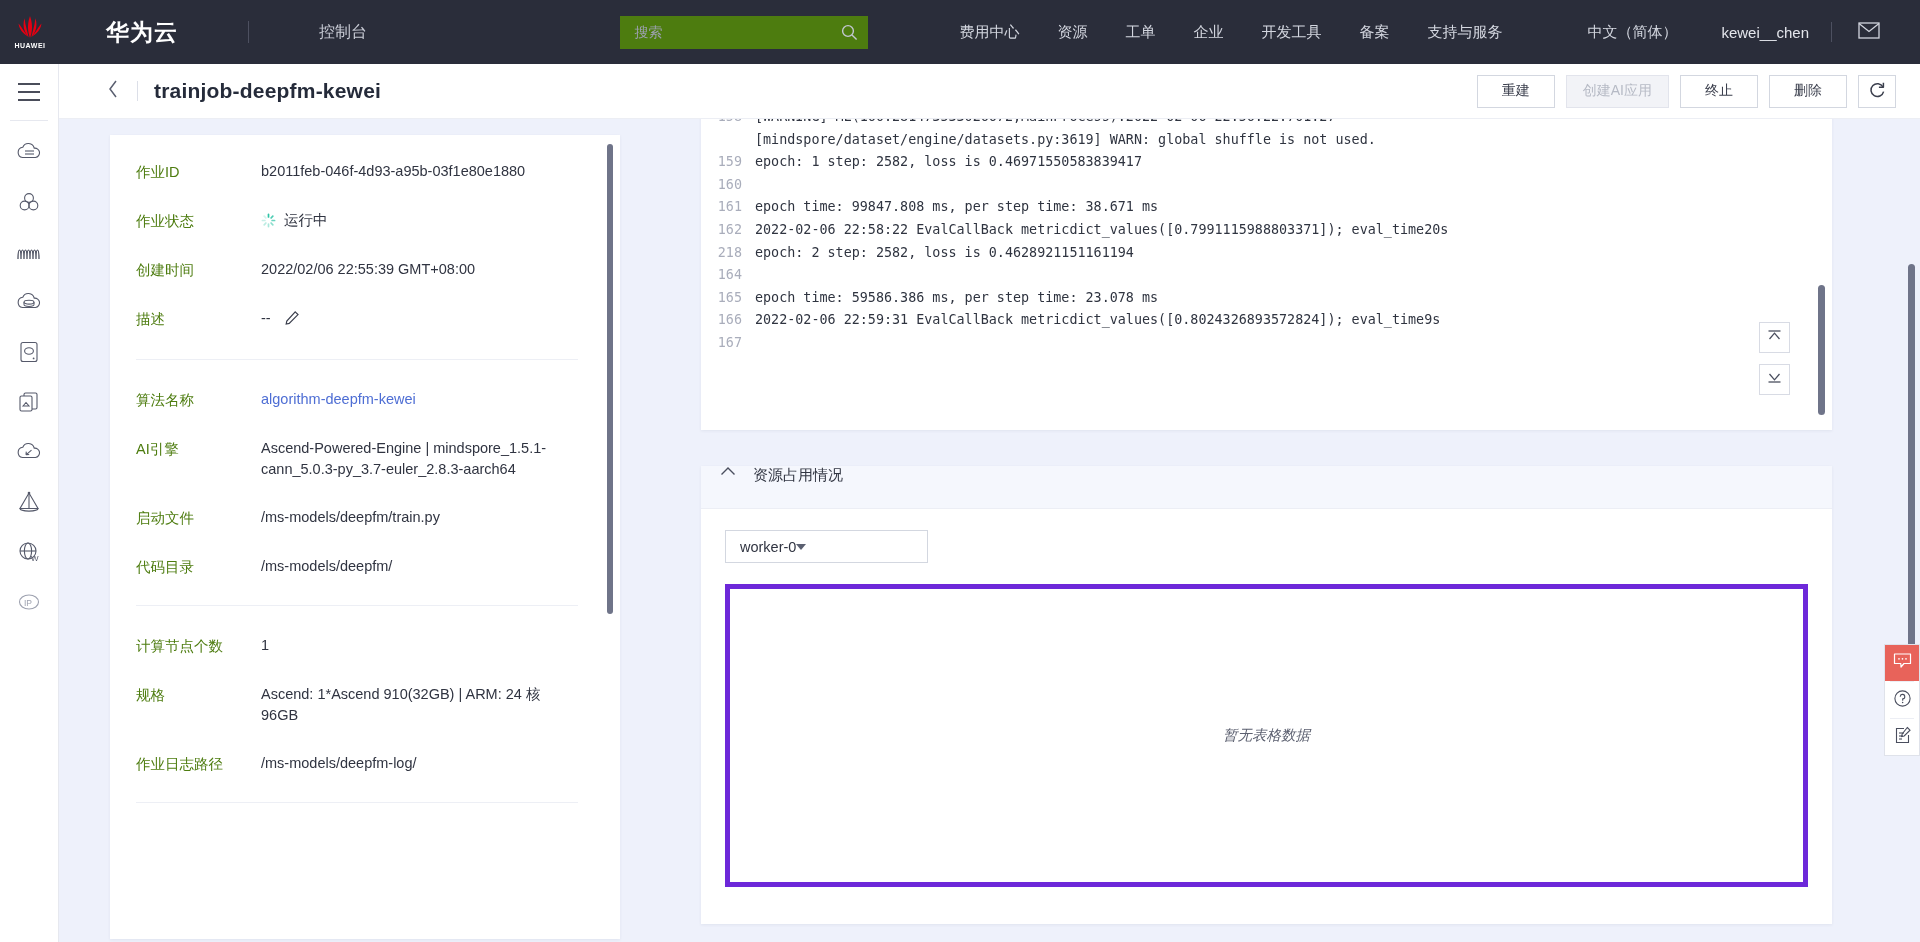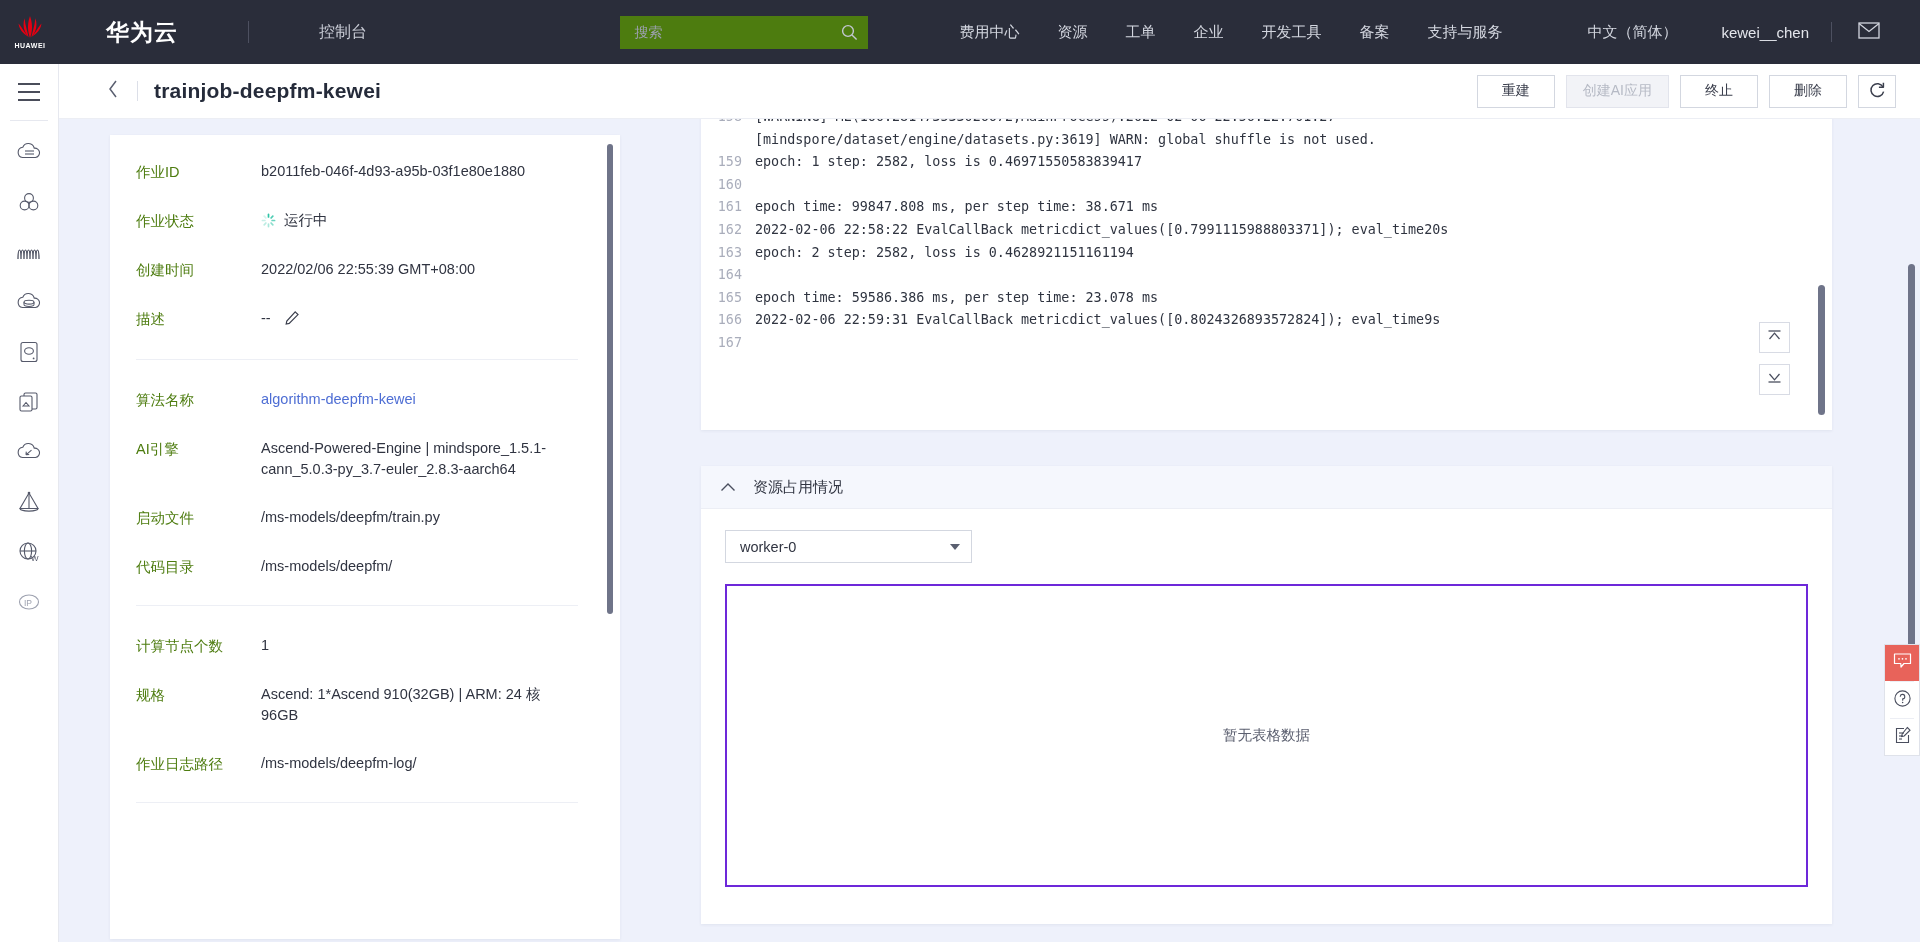--- a/index.html
+++ b/index.html
@@ -226,44 +226,44 @@
   
   .res-card {
     position: absolute; left: 47px; top: 347px;
     width: 1131px; height: 458px;
     background: #fff;
     box-shadow: 0 1px 3px rgba(40,50,90,.07);
   }
   .res-head {
     height: 43px; background: #f5f7fd;
     border-bottom: 1px solid #eceef5;
-    display: flex; align-items: center;
+    display: flex; align-items: flex-start;
     padding-left: 19px; cursor: pointer;
   }
   .chev { margin-right: 17px; display: flex; }
   .res-head-title { font-size: 15px; color: #303441; }
   .res-body { padding: 21px 24px 0 24px; }
   .select {
-    width: 247px; height: 33px;
+    width: 203px; height: 33px;
     border: 1px solid #d3d7e0; background: #fff;
-    display: flex; align-items: center; justify-content: space-between;
+    display: flex; align-items: center; justify-content: flex-start;
     padding: 0 11px 0 14px; cursor: pointer;
     font-size: 14.5px; color: #303441;
   }
   .caret {
     width: 0; height: 0;
     border-left: 5px solid transparent;
     border-right: 5px solid transparent;
     border-top: 6px solid #5a5f70;
   }
   .table-box {
     margin-top: 21px;
-    border: 2px solid #6d28d9;
+    border: 5px solid #6d28d9;
     height: 303px;
-    display: flex; align-items: center; justify-content: center;
+    display: flex; align-items: center; justify-content: center; font-style: italic;
   }
   .empty-text { font-size: 14.5px; color: #5c6070; }
 
   
   .page-sbar {
     position: absolute; right: 5px; top: 145px;
     width: 7px; height: 475px; border-radius: 4px;
     background: #6f7489; z-index: 20; cursor: pointer;
   }
 
@@ -584,21 +584,21 @@
         </div>
         <div class="log-line">
           <span class="log-num">161</span>
           <span class="log-txt">epoch time: 99847.808 ms, per step time: 38.671 ms</span>
         </div>
         <div class="log-line">
           <span class="log-num">162</span>
           <span class="log-txt">2022-02-06 22:58:22 EvalCallBack metricdict_values([0.7991115988803371]); eval_time20s</span>
         </div>
         <div class="log-line">
-          <span class="log-num">163</span>
+          <span class="log-num">218</span>
           <span class="log-txt">epoch: 2 step: 2582, loss is 0.4628921151161194</span>
         </div>
         <div class="log-line">
           <span class="log-num">164</span>
           <span class="log-txt"></span>
         </div>
         <div class="log-line">
           <span class="log-num">165</span>
           <span class="log-txt">epoch time: 59586.386 ms, per step time: 23.078 ms</span>
         </div>

